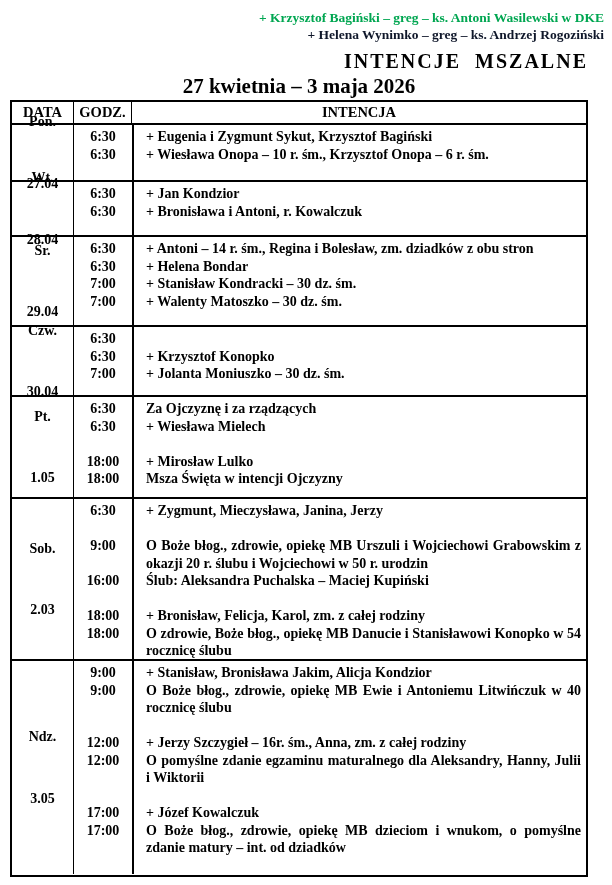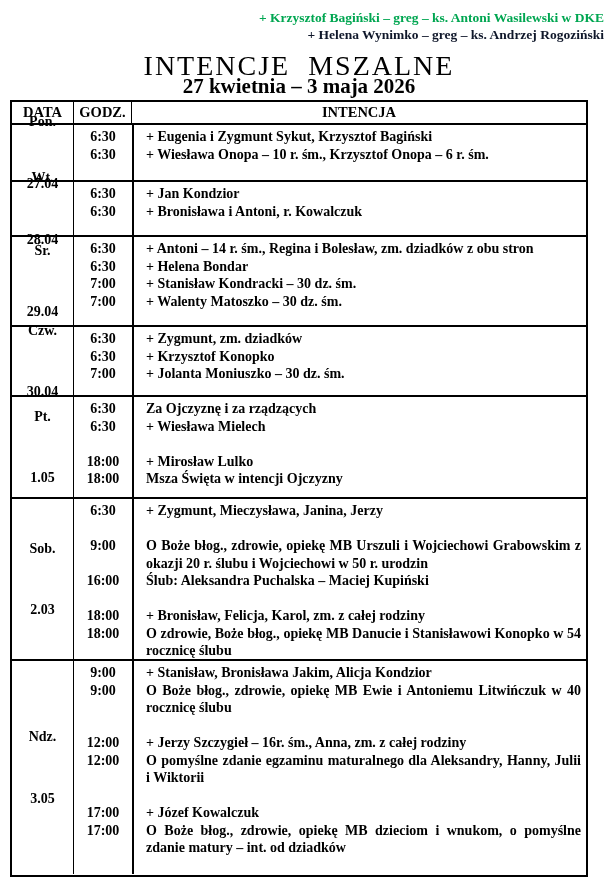--- a/index.html
+++ b/index.html
@@ -13,23 +13,23 @@
   }
   
   .greg{
     position:absolute;top:9px;right:8px;left:10px;
     text-align:right;
     font-weight:bold;font-size:13.5px;line-height:17px;
   }
   
   .title{
     position:absolute;top:50px;left:10px;width:578px;
-    text-align:center;
-    font-size:28px;letter-spacing:2px;white-space:pre;
-    font-weight:normal;
+    text-align:right;
+    font-size:20px;letter-spacing:2px;white-space:pre;
+    font-weight:bold;
   }
   .subtitle{
     position:absolute;top:74px;left:10px;width:578px;
     text-align:center;
     font-size:21px;font-weight:bold;
   }
   
   .mtable{
     position:absolute;top:100px;left:10px;
     width:578px;height:777px;
@@ -155,21 +155,20 @@
           </div>
         </div>
         <div class="trow">
           <div class="td-date">
             <div>Czw.</div>
             <div>30.04</div>
           </div>
           <div class="td-body">
             <div class="entry">
               <div class="entry-time">6:30</div>
-              <div class="entry-text">+ Zygmunt, zm. dziadków</div>
             </div>
             <div class="entry">
               <div class="entry-time">6:30</div>
               <div class="entry-text">+ Krzysztof Konopko</div>
             </div>
             <div class="entry">
               <div class="entry-time">7:00</div>
               <div class="entry-text">+ Jolanta Moniuszko – 30 dz. śm.</div>
             </div>
           </div>

